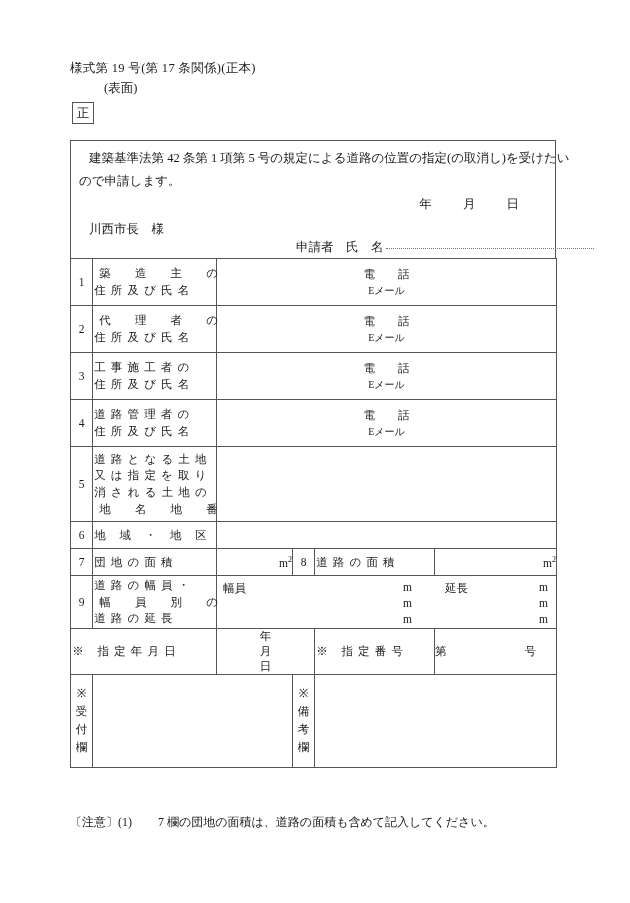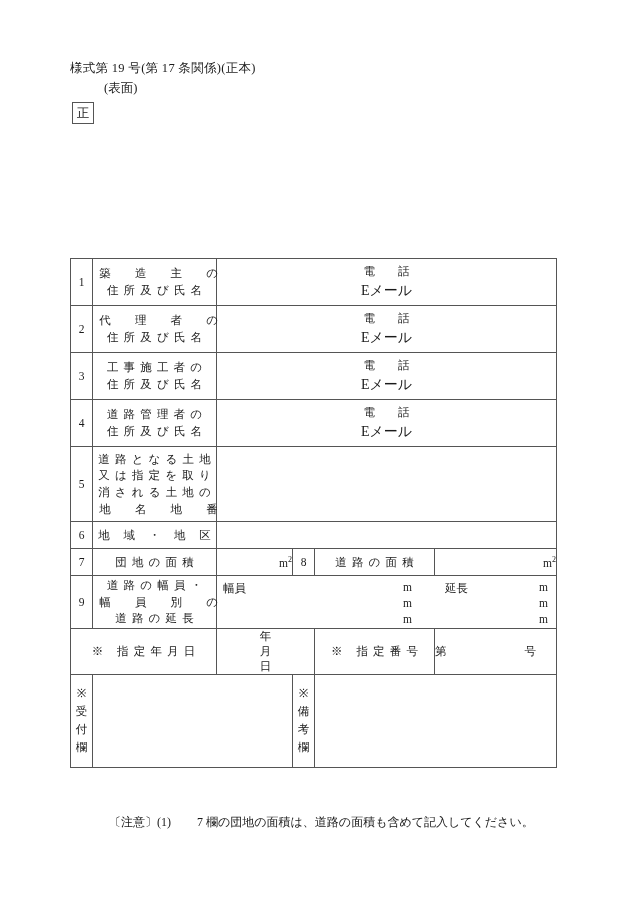--- a/index.html
+++ b/index.html
@@ -125,35 +125,34 @@
   .num {
     width: 22px;
     text-align: center;
     font-size: 11px;
     font-family: "Liberation Serif", serif;
   }
   .lbl {
     width: 124px;
     padding: 4px 6px 4px 4px;
     line-height: 1.45;
-    text-align: center;
     white-space: nowrap;
   }
   .lbl .sp2 { letter-spacing: 0.55em; padding-left: 0.55em; }
   .lbl .sp3 { letter-spacing: 0.10em; padding-left: 0.10em; }
   .tall4 { height: 74px; }
   .tall2 { height: 46px; }
 
   .contact {
     text-align: center;
     line-height: 1.5;
     padding: 6px 0 6px 0;
   }
   .contact .tel { letter-spacing: 0.5em; padding-left: 0.5em; }
-  .contact .mail { font-size: 14px; }
+  .contact .mail { font-size: 10px; }
 
   .unit-right {
     text-align: right;
     padding-right: 8px;
     margin-top: 48px;
   }
   .sup { font-size: 8px; vertical-align: super; }
 
   .r9cell { position: relative; height: 52px; }
   .r9 { position: absolute; font-size: 11.5px; }
@@ -191,33 +190,46 @@
   .bigbox { height: 92px; }
 
   
   .notes {
     position: absolute;
     left: 70px; top: 812px;
     font-size: 12px;
     line-height: 1.75;
     width: 500px;
   }
-  .notes .nrow { white-space: nowrap; margin-left: 39px; }
+  .notes .nrow { white-space: nowrap; }
   .nlead { display: inline-block; width: 48px; }
   .nnum  { display: inline-block; width: 40px; }
 </style>
 </head>
 <body>
 
 <div class="page">
 
   <div class="hdr-form-no">様式第 19 号(第 17 条関係)(正本)</div>
   <div class="hdr-side">(表面)</div>
   <div class="sei-box">正</div>
 
+  <div class="intro-box">
+    <div class="intro-l1">建築基準法第 42 条第 1 項第 5 号の規定による道路の位置の指定(の取消し)を受けたい</div>
+    <div class="intro-l2">ので申請します。</div>
+    <div class="intro-date">
+      <span>年</span>
+      <span>月</span>
+      <span>日</span>
+    </div>
+    <div class="intro-mayor">川西市長　様</div>
+    <div class="intro-applicant">
+      <span>申請者　氏　名</span><span class="dotline"></span>
+    </div>
+  </div>
 
   <table class="form">
     <colgroup>
       <col style="width:22px">
         <col style="width:124px">
       <col style="width:76px">
         <col style="width:22px">
       <col style="width:120px">
         <col style="width:122px">
     </colgroup>

